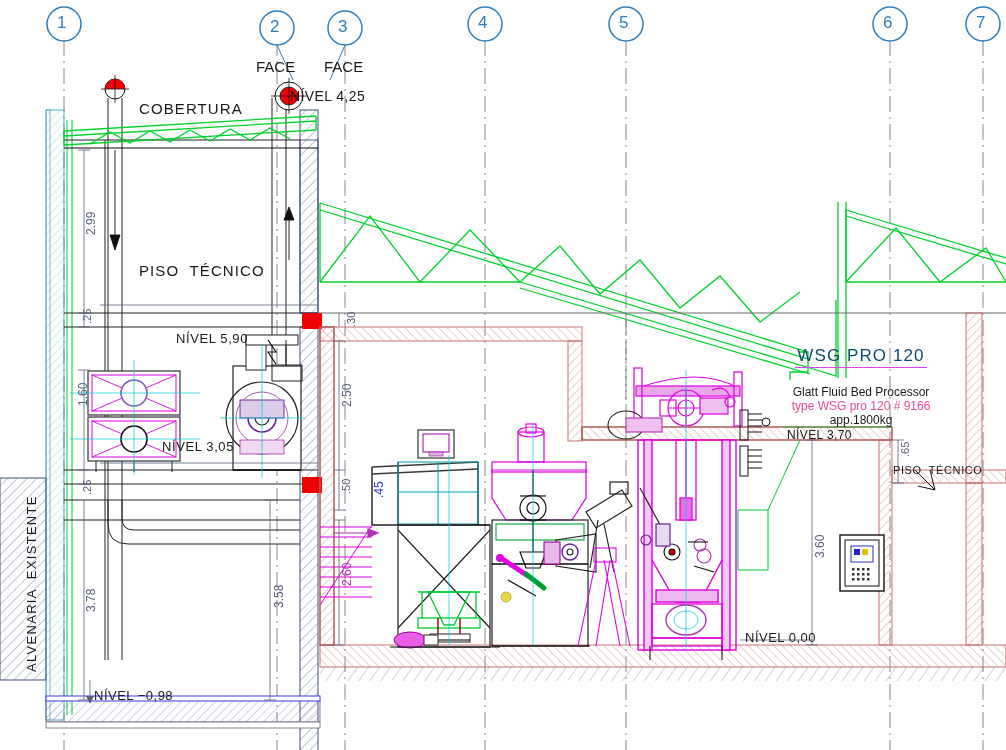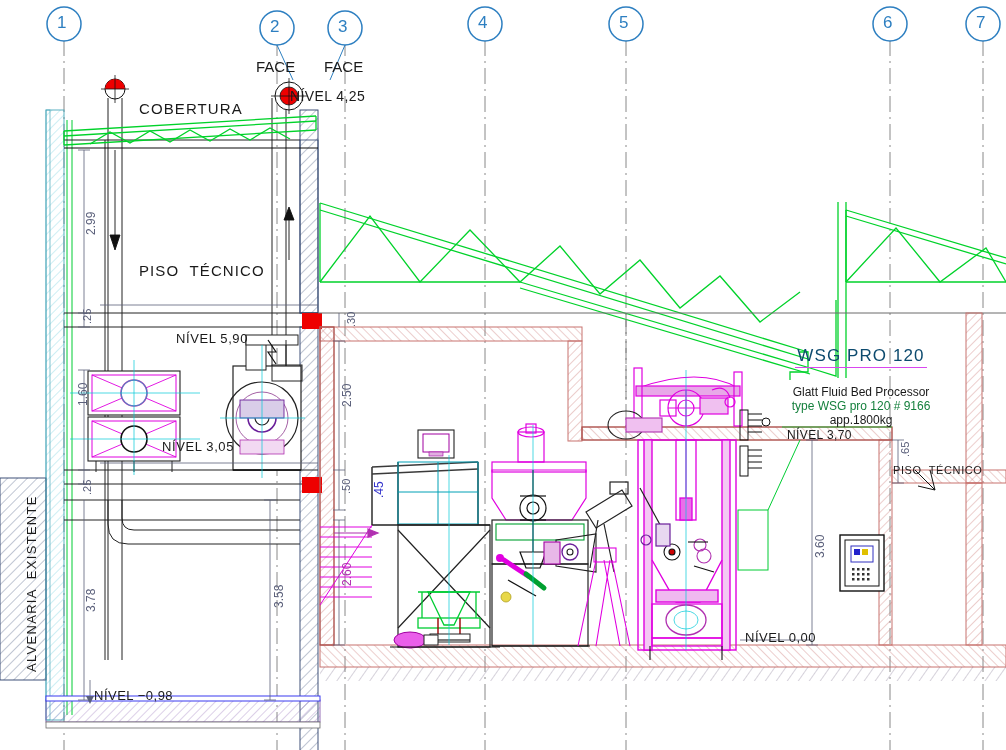--- a/index.html
+++ b/index.html
@@ -505,21 +505,21 @@
 <div class="txt" style="left:176px;top:295px;font-size:13px;letter-spacing:0.6px;margin-top:36px;">NÍVEL 5,90</div>
 <div class="txt" style="left:787px;top:428px;font-size:12px;letter-spacing:0.4px;">NÍVEL 3,70</div>
 <div class="txt" style="left:162px;top:439px;font-size:13px;letter-spacing:0.6px;">NÍVEL 3,05</div>
 <div class="txt" style="left:745px;top:630px;font-size:13px;letter-spacing:0.5px;">NÍVEL 0,00</div>
 <div class="txt" style="left:94px;top:688px;font-size:13px;letter-spacing:0.5px;">NÍVEL −0,98</div>
 <div class="txt" style="left:1017px;top:296px;font-size:14px;">NÍVEL</div>
 
 <div style="position:absolute;left:775px;top:346px;width:172px;text-align:center;">
   <div style="font-size:17px;letter-spacing:1.1px;border-bottom:1px solid #d946ef;display:inline-block;padding:0 2px 1px 2px;color:#0c4a6e;">WSG PRO 120</div>
   <div style="font-size:12px;margin-top:17px;color:#1a1a1a;">Glatt Fluid Bed Processor</div>
-  <div style="font-size:12px;color:#15803d;">type WSG pro 120 # 9166</div>
+  <div style="font-size:12px;color:#ec4899;">type WSG pro 120 # 9166</div>
   <div style="font-size:12px;color:#1a1a1a;">app.1800kg</div>
 </div>
 
 <div class="txt vtxt" style="left:24px;top:672px;font-size:13px;letter-spacing:1.3px;transform:rotate(-90deg);">ALVENARIA  EXISTENTE</div>
 
 <div class="txt vtxt" style="left:84px;top:235px;font-size:12px;color:#5a5f7a;transform:rotate(-90deg);">2.99</div>
 <div class="txt vtxt" style="left:76px;top:406px;font-size:12px;color:#5a5f7a;transform:rotate(-90deg);">1.60</div>
 <div class="txt vtxt" style="left:81px;top:324px;font-size:11px;color:#5a5f7a;transform:rotate(-90deg);">.25</div>
 <div class="txt vtxt" style="left:81px;top:495px;font-size:11px;color:#5a5f7a;transform:rotate(-90deg);">.25</div>
 <div class="txt vtxt" style="left:84px;top:612px;font-size:12px;color:#5a5f7a;transform:rotate(-90deg);">3.78</div>

